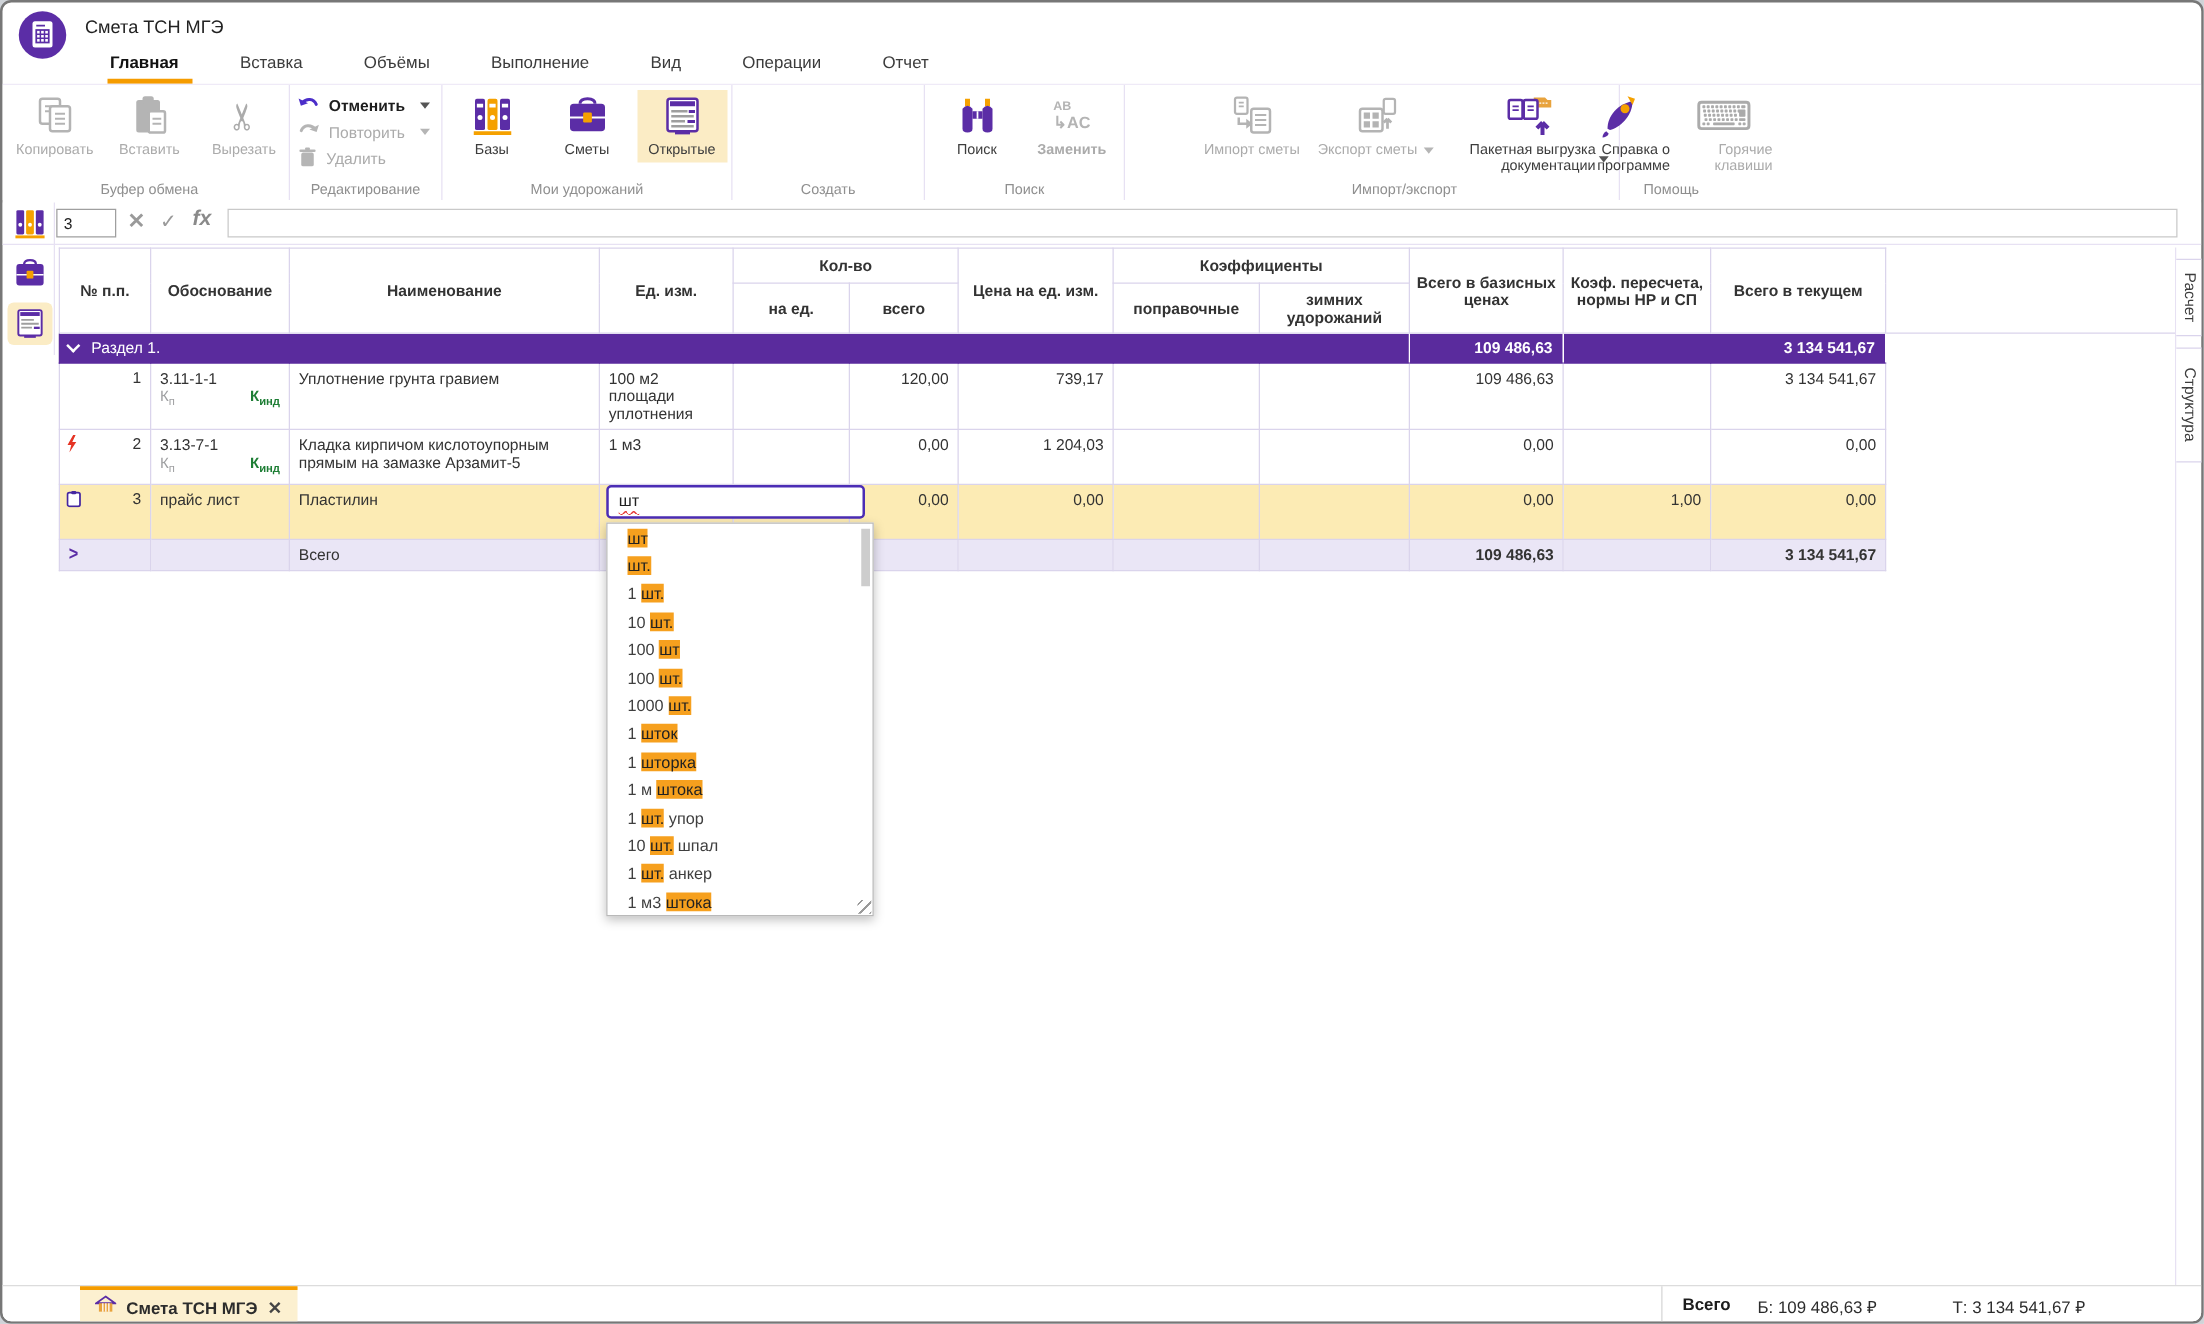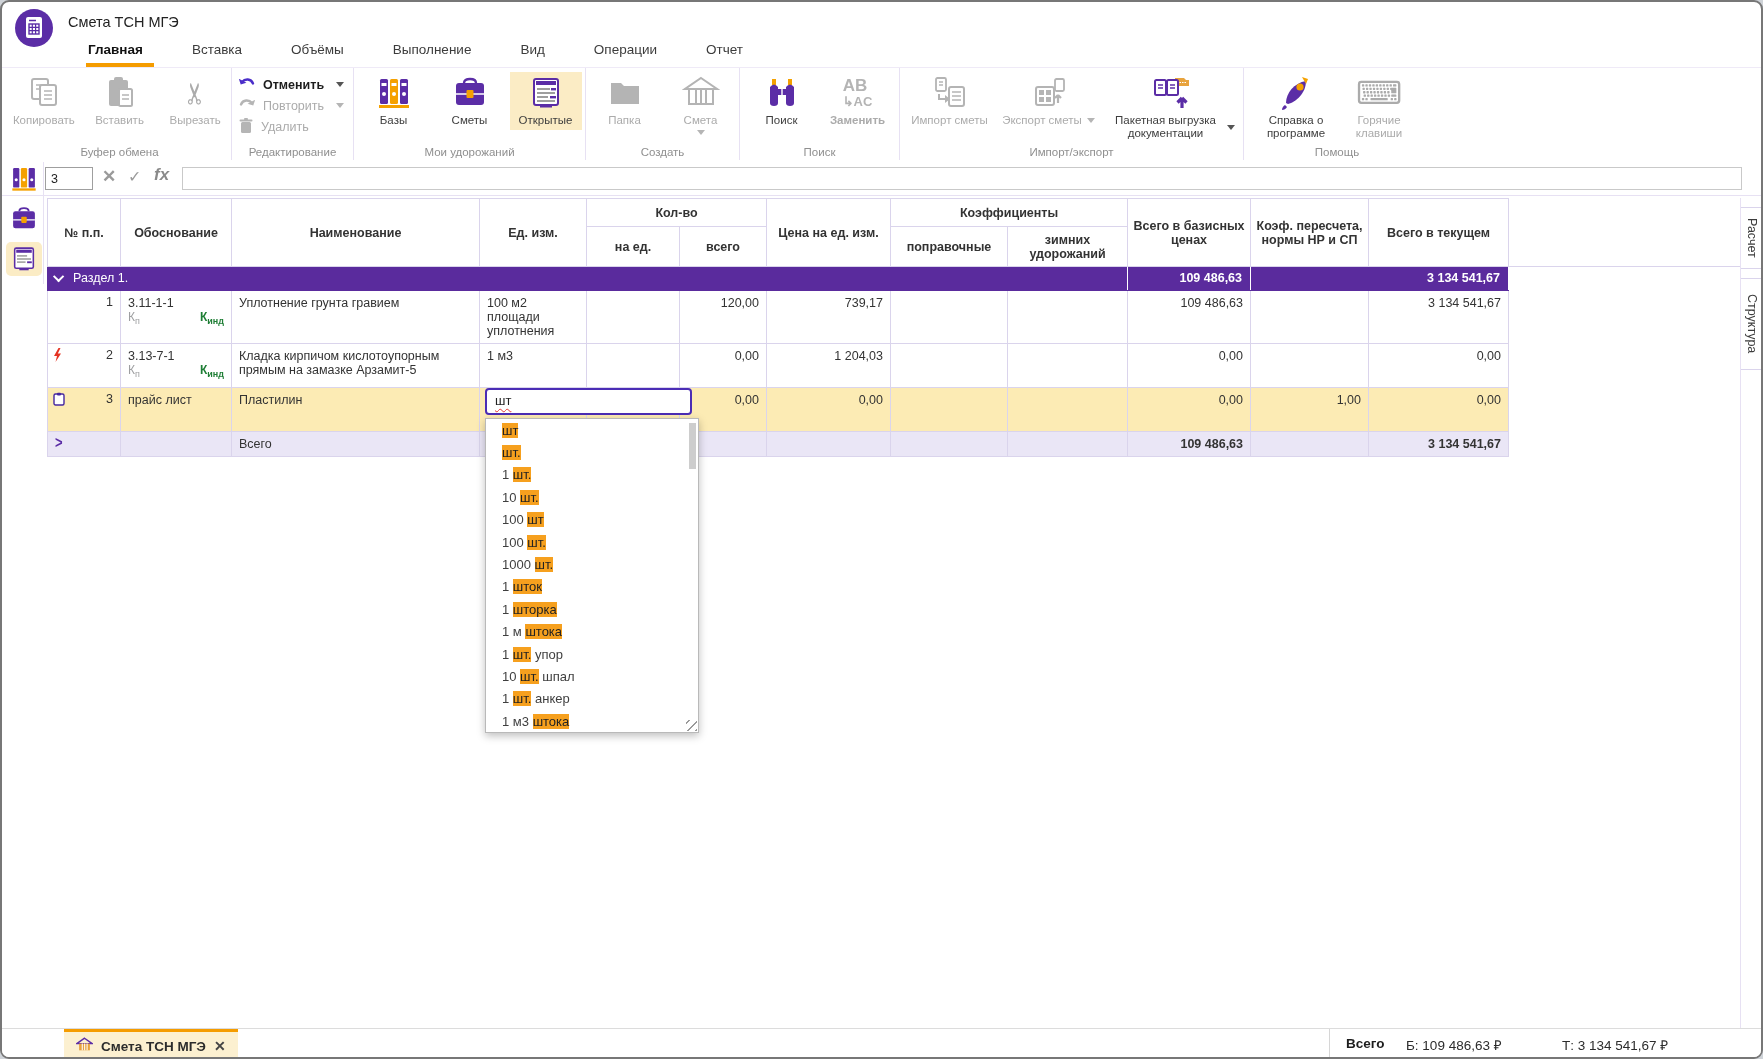--- a/index.html
+++ b/index.html
@@ -20,21 +20,21 @@
   .tabs-sep{ position:absolute; left:0; top:65px; width:100%; height:1px; background:#EFEAF7; }
 
   
   .ribbon{ position:absolute; left:0; top:66px; width:100%; height:92px; background:#fff; }
   .rgroup{ position:absolute; top:0; height:92px; border-right:1px solid #E7E1F3; }
   .rg-label{ position:absolute; bottom:2px; left:0; width:100%; text-align:center;
     font-size:11.5px; color:#8f8f8f; }
   .rg-buttons{ display:flex; justify-content:center; gap:4px; padding-top:4px; }
   .rbtn{ width:72px; display:flex; flex-direction:column; align-items:center; cursor:pointer; }
   .rbtn .ric{ height:42px; display:flex; align-items:center; justify-content:center; }
-  .rbtn .rlab{ font-size:11.5px; line-height:1.15; text-align:center; color:#3d3d3d; }
+  .rbtn .rlab{ font-size:11.5px; line-height:1.15; text-align:right; color:#3d3d3d; }
   .rbtn.disabled .rlab{ color:#ababab; }
   .rbtn.hl{ background:#FBECC5; border-radius:0; padding-bottom:3px; }
   .rbtn.wide{ width:132px; }
   .stackbtn{ display:flex; align-items:center; gap:7px; font-size:12.5px; color:#2f2f2f;
     height:21px; cursor:pointer; padding-left:6px; }
   .stackbtn.disabled{ color:#ababab; }
   .caret{ width:0; height:0; border-left:4.5px solid transparent; border-right:4.5px solid transparent;
     border-top:5px solid #555; display:inline-block; margin-left:5px; }
   .caret.dim{ border-top-color:#b5b5b5; }
   .uni-ic{ font-size:29px; color:#ababab; line-height:1; }
@@ -259,73 +259,50 @@
               <rect x="12" y="30" width="12" height="2.5" fill="#5B2DA6"></rect>
             </svg>
             </span>
           <span class="rlab">Открытые</span>
         </div>
       </div>
       <div class="rg-label">Мои удорожаний</div>
     </div>
 
     <div class="rgroup" style="left:584px; width:154px;">
-      <div class="rg-buttons">
-        <div class="rbtn disabled">
-          <span class="ric">
-            <svg width="36" height="36" viewBox="0 0 36 36">
-              <path d="M4 8 L14 8 L17 11 L32 11 L32 29 L4 29 Z" fill="#b4b4b4"></path>
-            </svg>
-            </span>
-          <span class="rlab">Папка</span>
-        </div>
-        <div class="rbtn disabled">
-          <span class="ric">
-            <svg width="38" height="36" viewBox="0 0 38 36">
-              <path d="M19 3 L35 14 L3 14 Z" fill="none" stroke="#b4b4b4" stroke-width="2"></path>
-              <rect x="7" y="14" width="24" height="15" fill="none" stroke="#b4b4b4" stroke-width="2"></rect>
-              <line x1="14" y1="14" x2="14" y2="29" stroke="#b4b4b4" stroke-width="2"></line>
-              <line x1="19" y1="14" x2="19" y2="29" stroke="#b4b4b4" stroke-width="2"></line>
-              <line x1="24" y1="14" x2="24" y2="29" stroke="#b4b4b4" stroke-width="2"></line>
-            </svg>
-            </span>
-          <span class="rlab">Смета</span>
-          <span class="caret dim" style="margin:3px 0 0 0;"></span>
-        </div>
-      </div>
       <div class="rg-label">Создать</div>
     </div>
 
     <div class="rgroup" style="left:738px; width:160px;">
       <div class="rg-buttons">
         <div class="rbtn">
           <span class="ric">
             <svg width="36" height="36" viewBox="0 0 36 36">
               <rect x="8" y="4" width="4" height="6" fill="#F5A100"></rect>
               <rect x="24" y="4" width="4" height="6" fill="#F5A100"></rect>
               <path d="M6 12 Q10 7 14 12 L14 28 Q14 31 10 31 Q6 31 6 28 Z" fill="#5B2DA6"></path>
               <path d="M22 12 Q26 7 30 12 L30 28 Q30 31 26 31 Q22 31 22 28 Z" fill="#5B2DA6"></path>
               <rect x="14" y="14" width="8" height="6" fill="#5B2DA6"></rect>
               <line x1="18" y1="14" x2="18" y2="20" stroke="#fff" stroke-width="1.4"></line>
             </svg>
             </span>
           <span class="rlab">Поиск</span>
         </div>
         <div class="rbtn">
           <span class="ric" style="flex-direction:column; display:flex; align-items:flex-start; justify-content:center;">
-            <span style="font-size:17px; font-weight:bold; color:#b4b4b4; line-height:1.1;">AB</span>
+            <span style="font-size:10px; font-weight:bold; color:#b4b4b4; line-height:1.1;">AB</span>
             <span style="font-size:13px; font-weight:bold; color:#b4b4b4; line-height:1.1;">↳AC</span>
           </span>
           <span class="rlab" style="color:#ababab;font-weight:bold;">Заменить</span>
         </div>
       </div>
       <div class="rg-label">Поиск</div>
     </div>
 
-    <div class="rgroup" style="left:898px; width:344px;">
+    <div class="rgroup" style="left:950px; width:344px;">
       <div class="rg-buttons">
         <div class="rbtn disabled wide" style="width:86px;">
           <span class="ric">
             <svg width="36" height="36" viewBox="0 0 36 36">
               <rect x="4" y="3" width="10" height="13" rx="1.5" fill="none" stroke="#b4b4b4" stroke-width="1.8"></rect>
               <line x1="7" y1="7" x2="11" y2="7" stroke="#b4b4b4" stroke-width="1.4"></line>
               <line x1="7" y1="10" x2="11" y2="10" stroke="#b4b4b4" stroke-width="1.4"></line>
               <path d="M7 19 L7 24 L15 24" fill="none" stroke="#b4b4b4" stroke-width="2"></path>
               <path d="M13 20 L18 24 L13 28 Z" fill="#b4b4b4"></path>
               <rect x="17" y="12" width="15" height="19" rx="2" fill="none" stroke="#b4b4b4" stroke-width="2"></rect>

